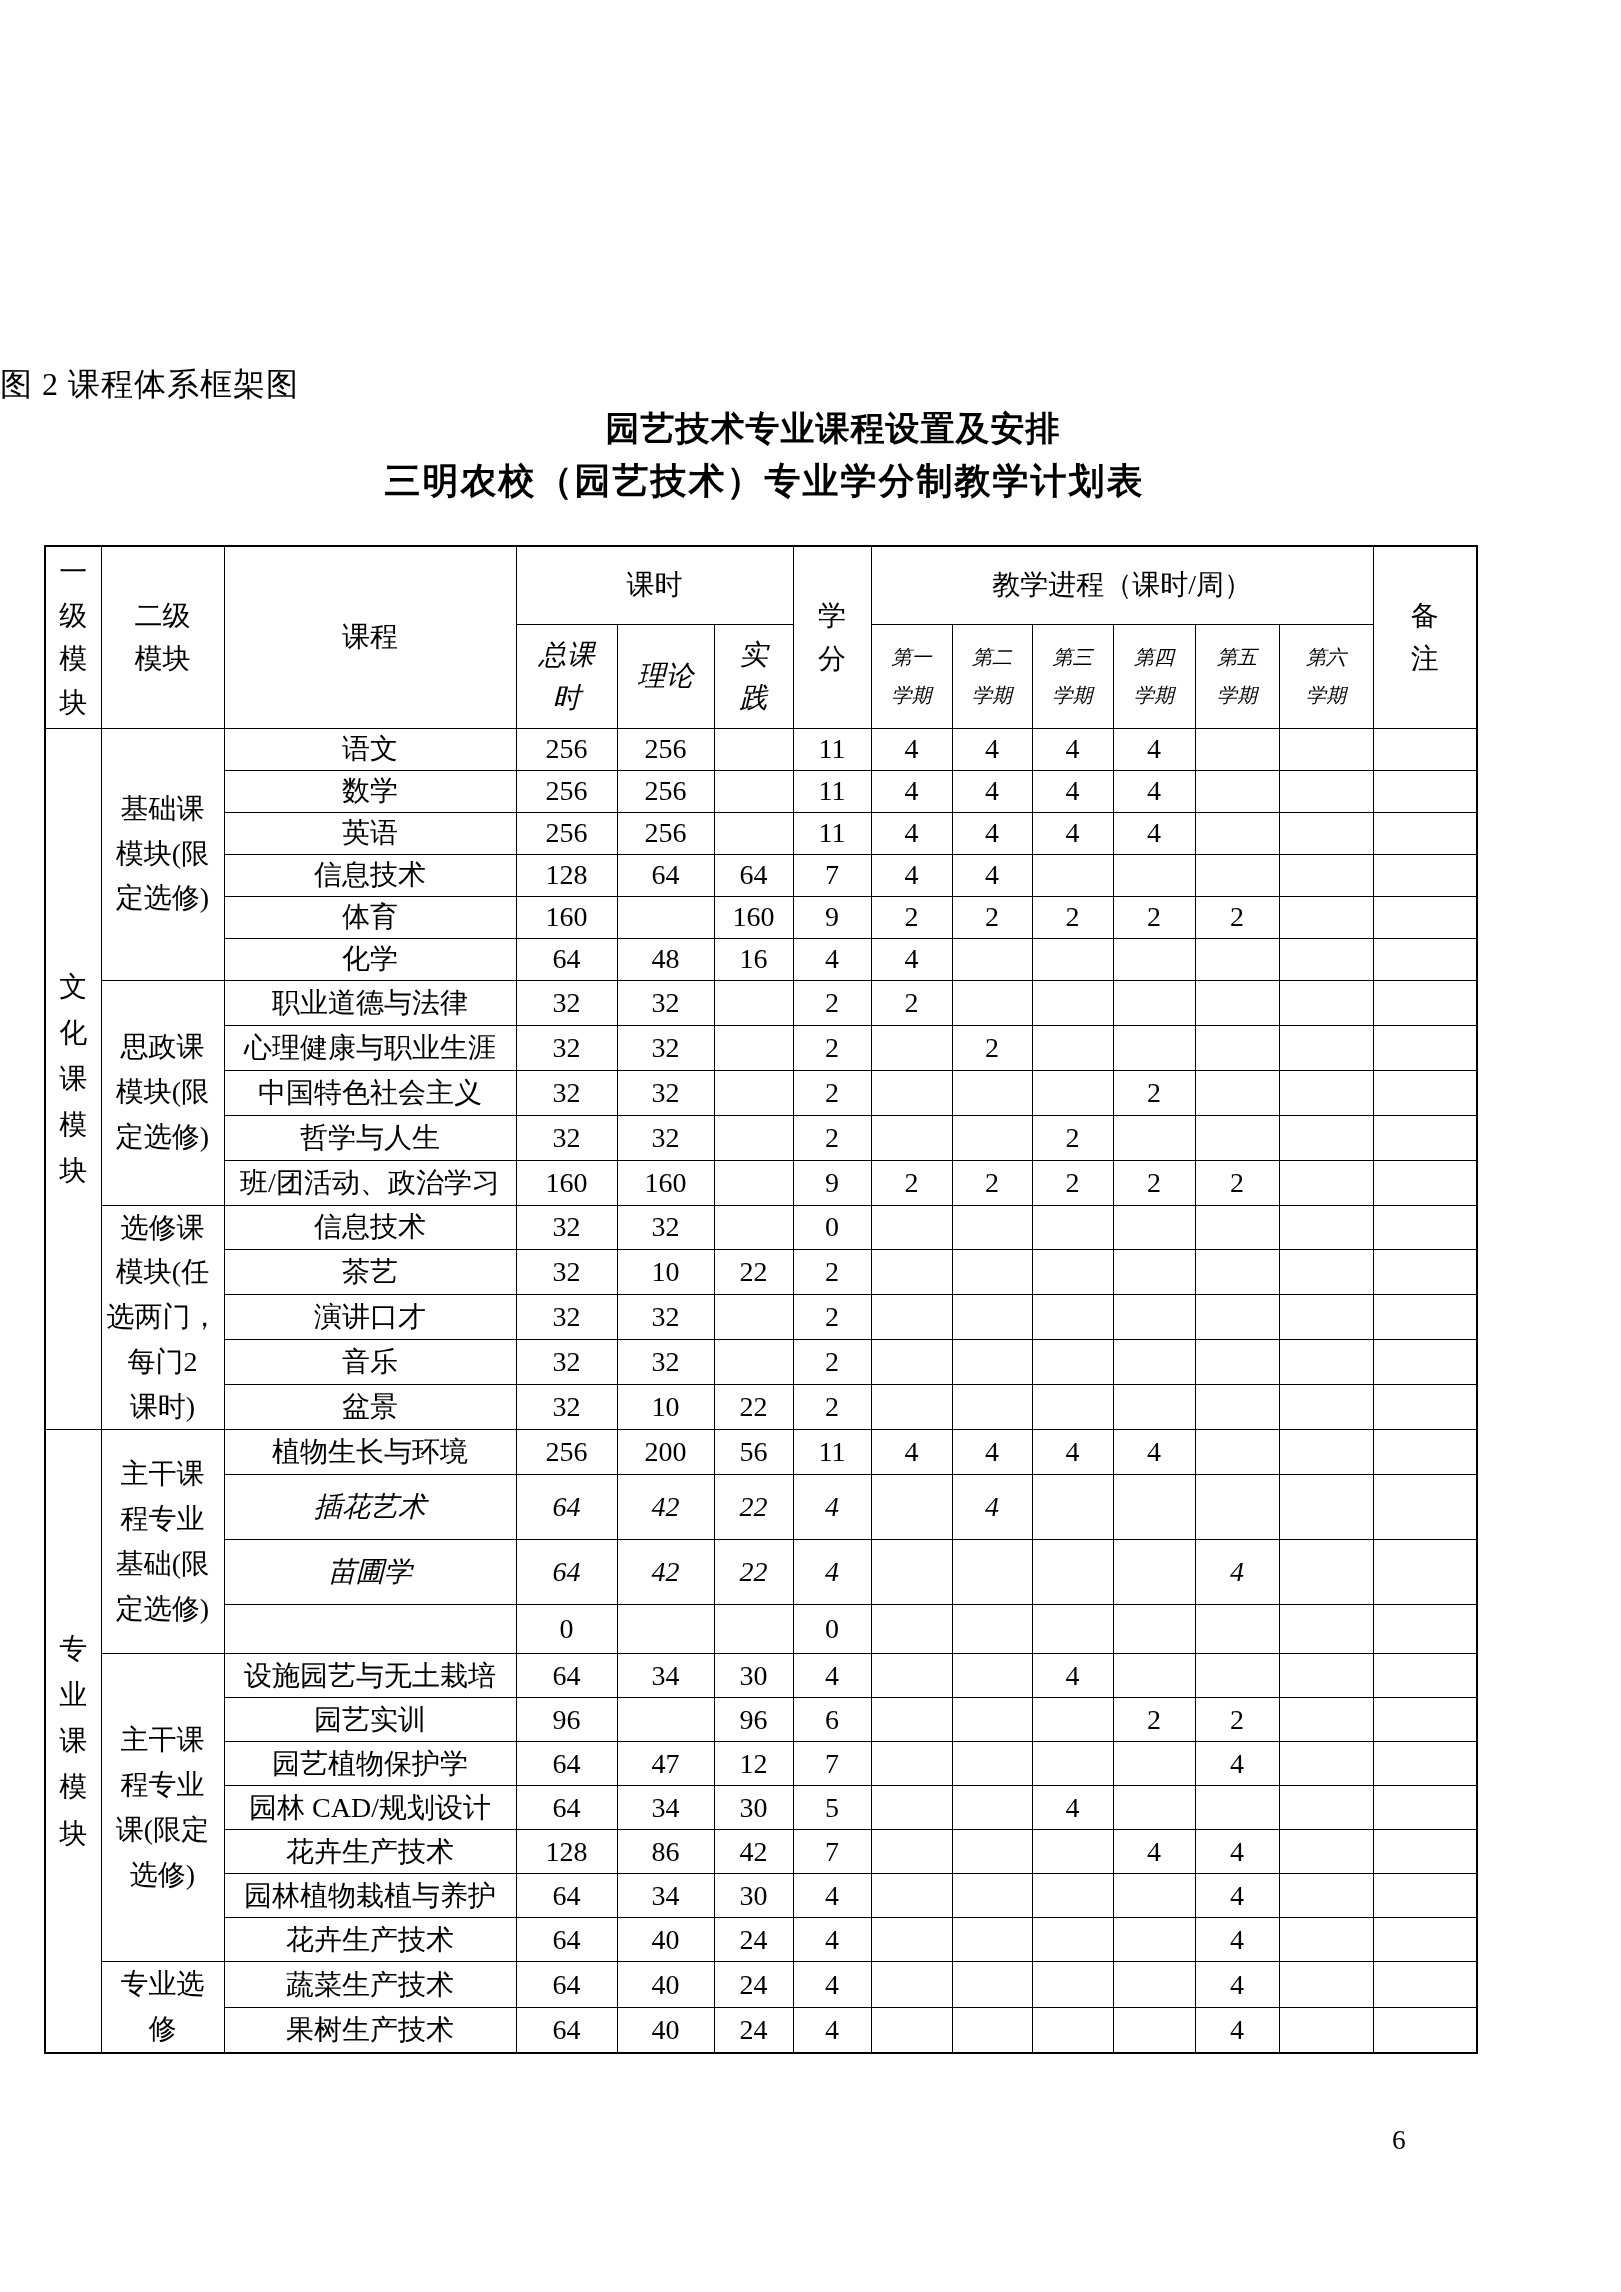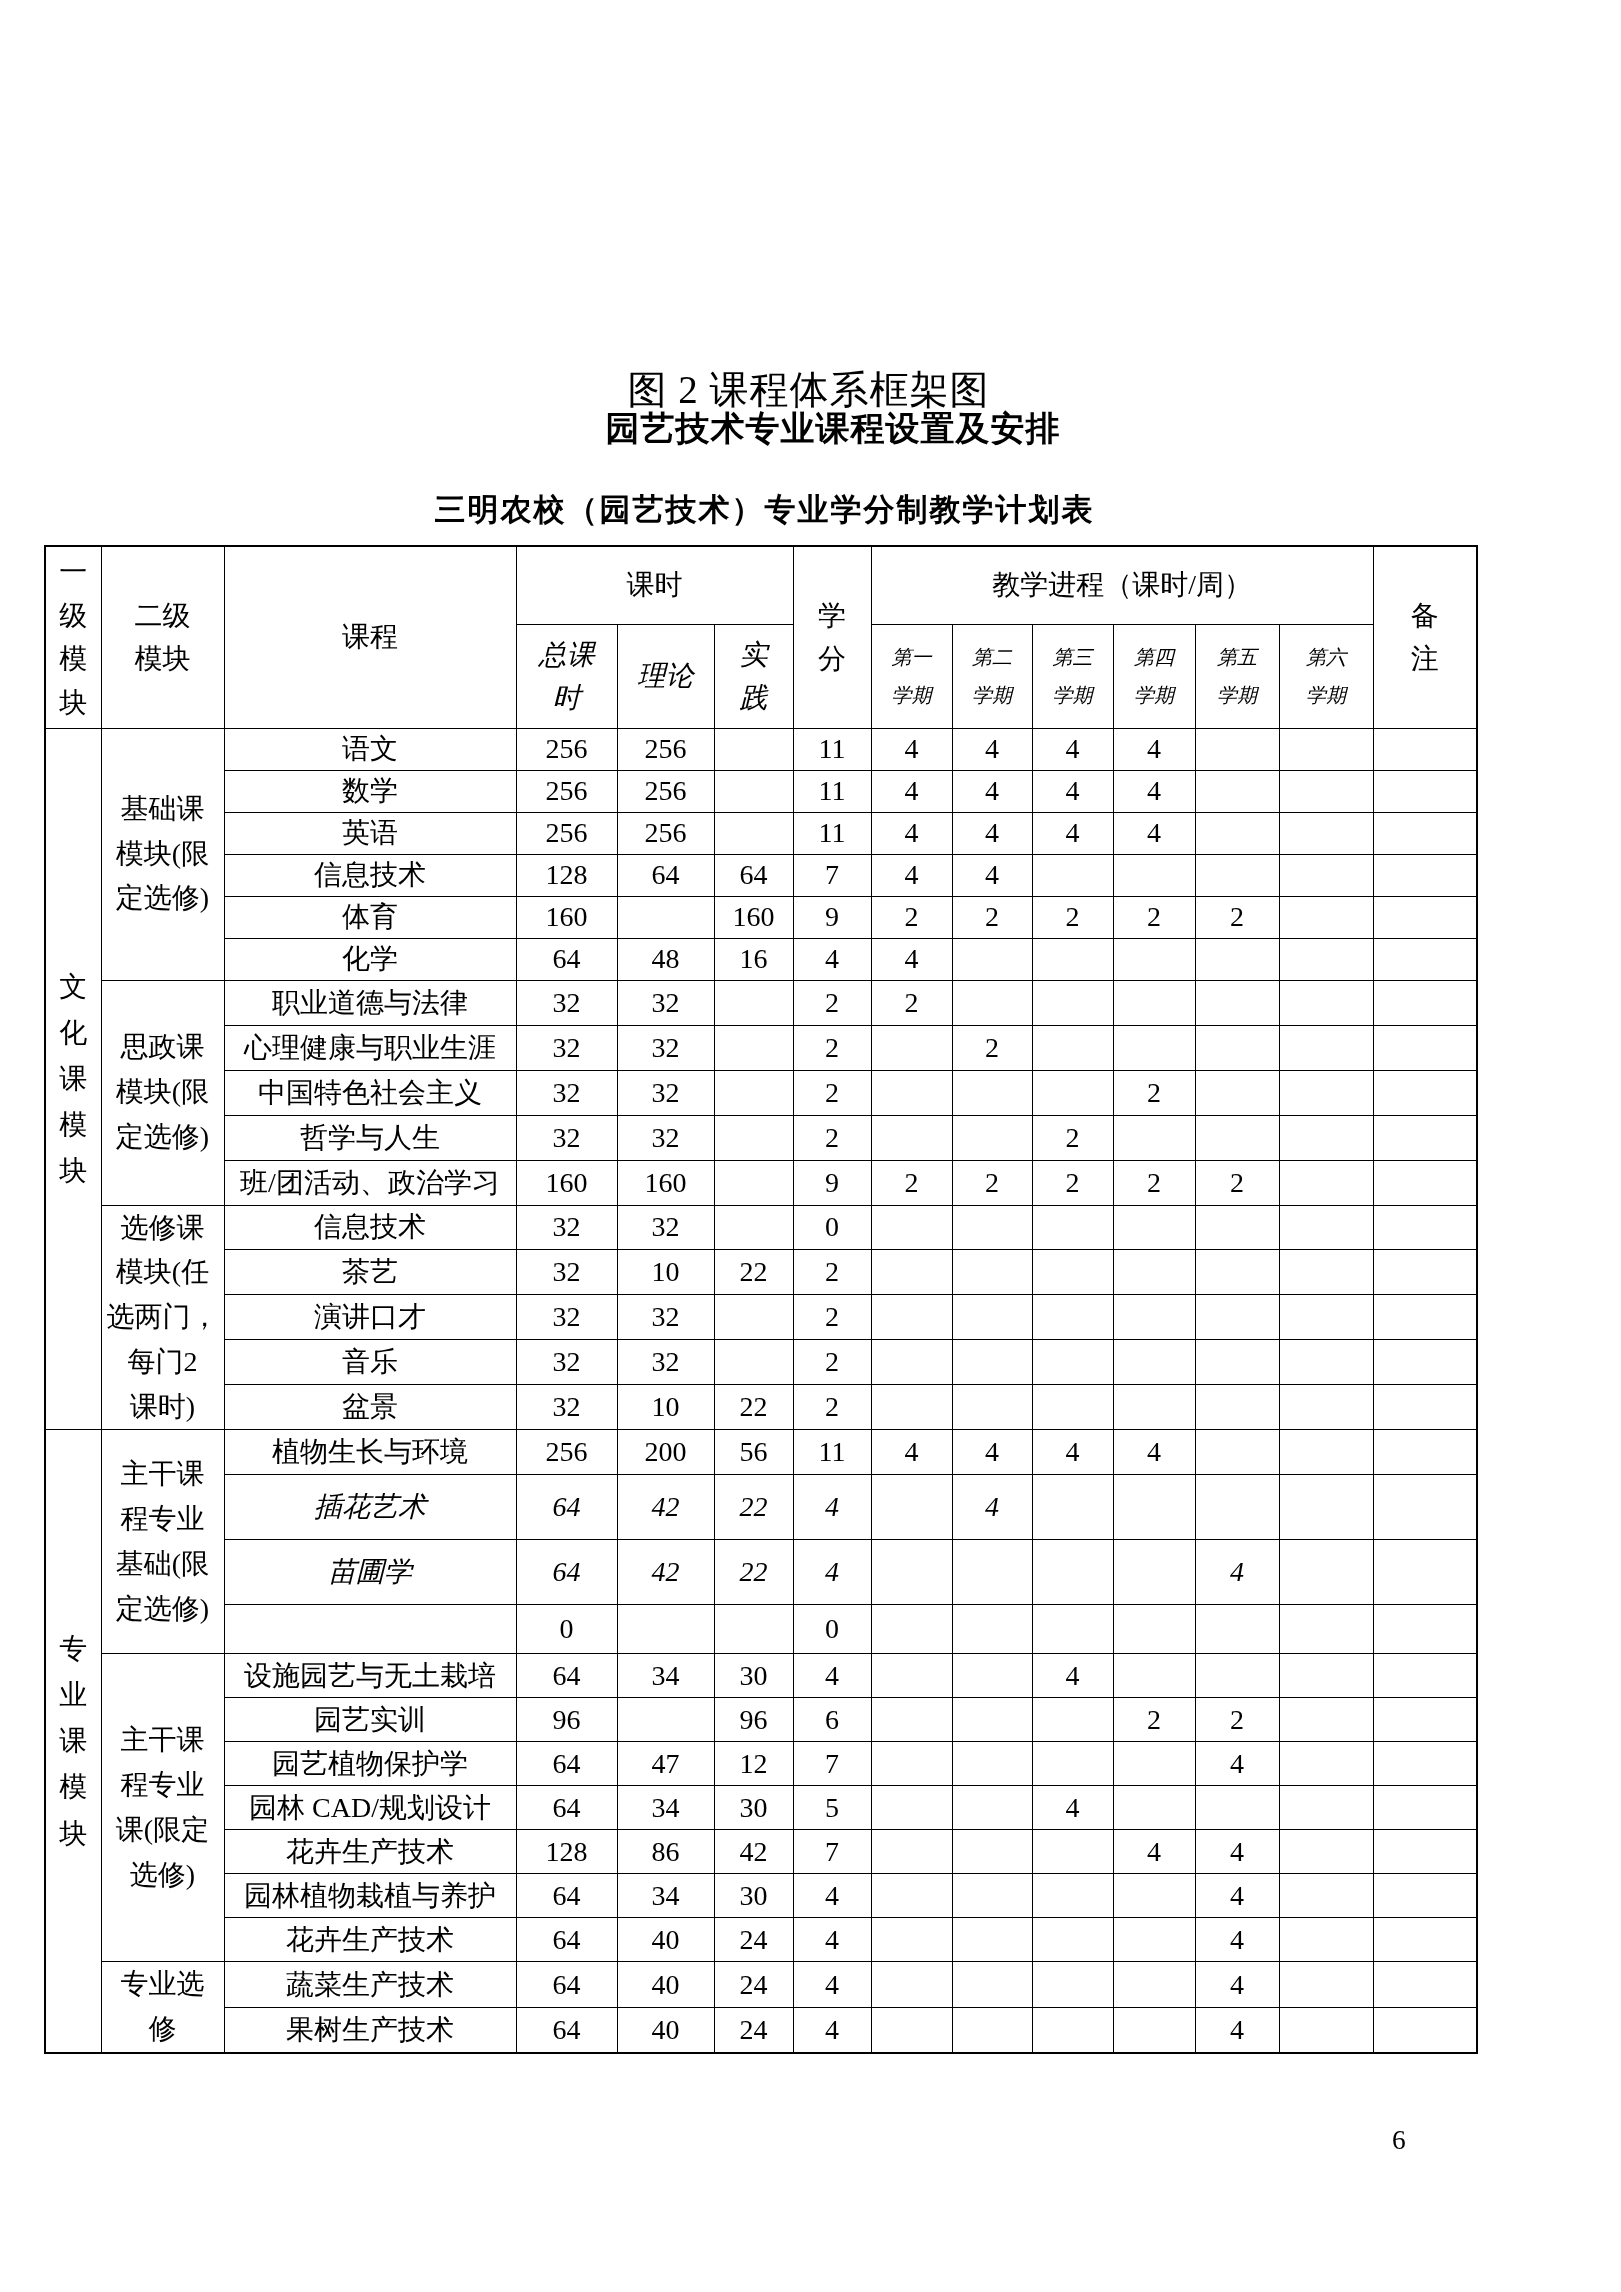--- a/index.html
+++ b/index.html
@@ -6,29 +6,29 @@
   .page{
     position:relative;
     width:1621px;height:2293px;
     background:#ffffff;
     font-family:"Liberation Serif","DejaVu Serif",serif;
     color:#000;
     overflow:hidden;
   }
   .caption{
     position:absolute;top:363px;left:0;width:1529px;
-    text-align:center;font-size:39px;letter-spacing:1px;padding-left:44px;
+    font-size:32px;letter-spacing:1px;
   }
   .subtitle{
     position:absolute;top:406px;left:0;width:1666px;
     text-align:center;font-size:34px;font-weight:bold;letter-spacing:1px;
   }
   .maintitle{
     position:absolute;top:457px;left:0;width:1529px;
-    text-align:center;font-size:31px;font-weight:bold;letter-spacing:2px;margin-top:32px;
+    text-align:center;font-size:36px;font-weight:bold;letter-spacing:2px;
   }
   table.plan{
     position:absolute;top:545px;left:44px;
     border-collapse:collapse;table-layout:fixed;
     width:1434px;
   }
   table.plan th, table.plan td{
     border:1px solid #000;
     text-align:center;vertical-align:middle;
     font-weight:normal;

